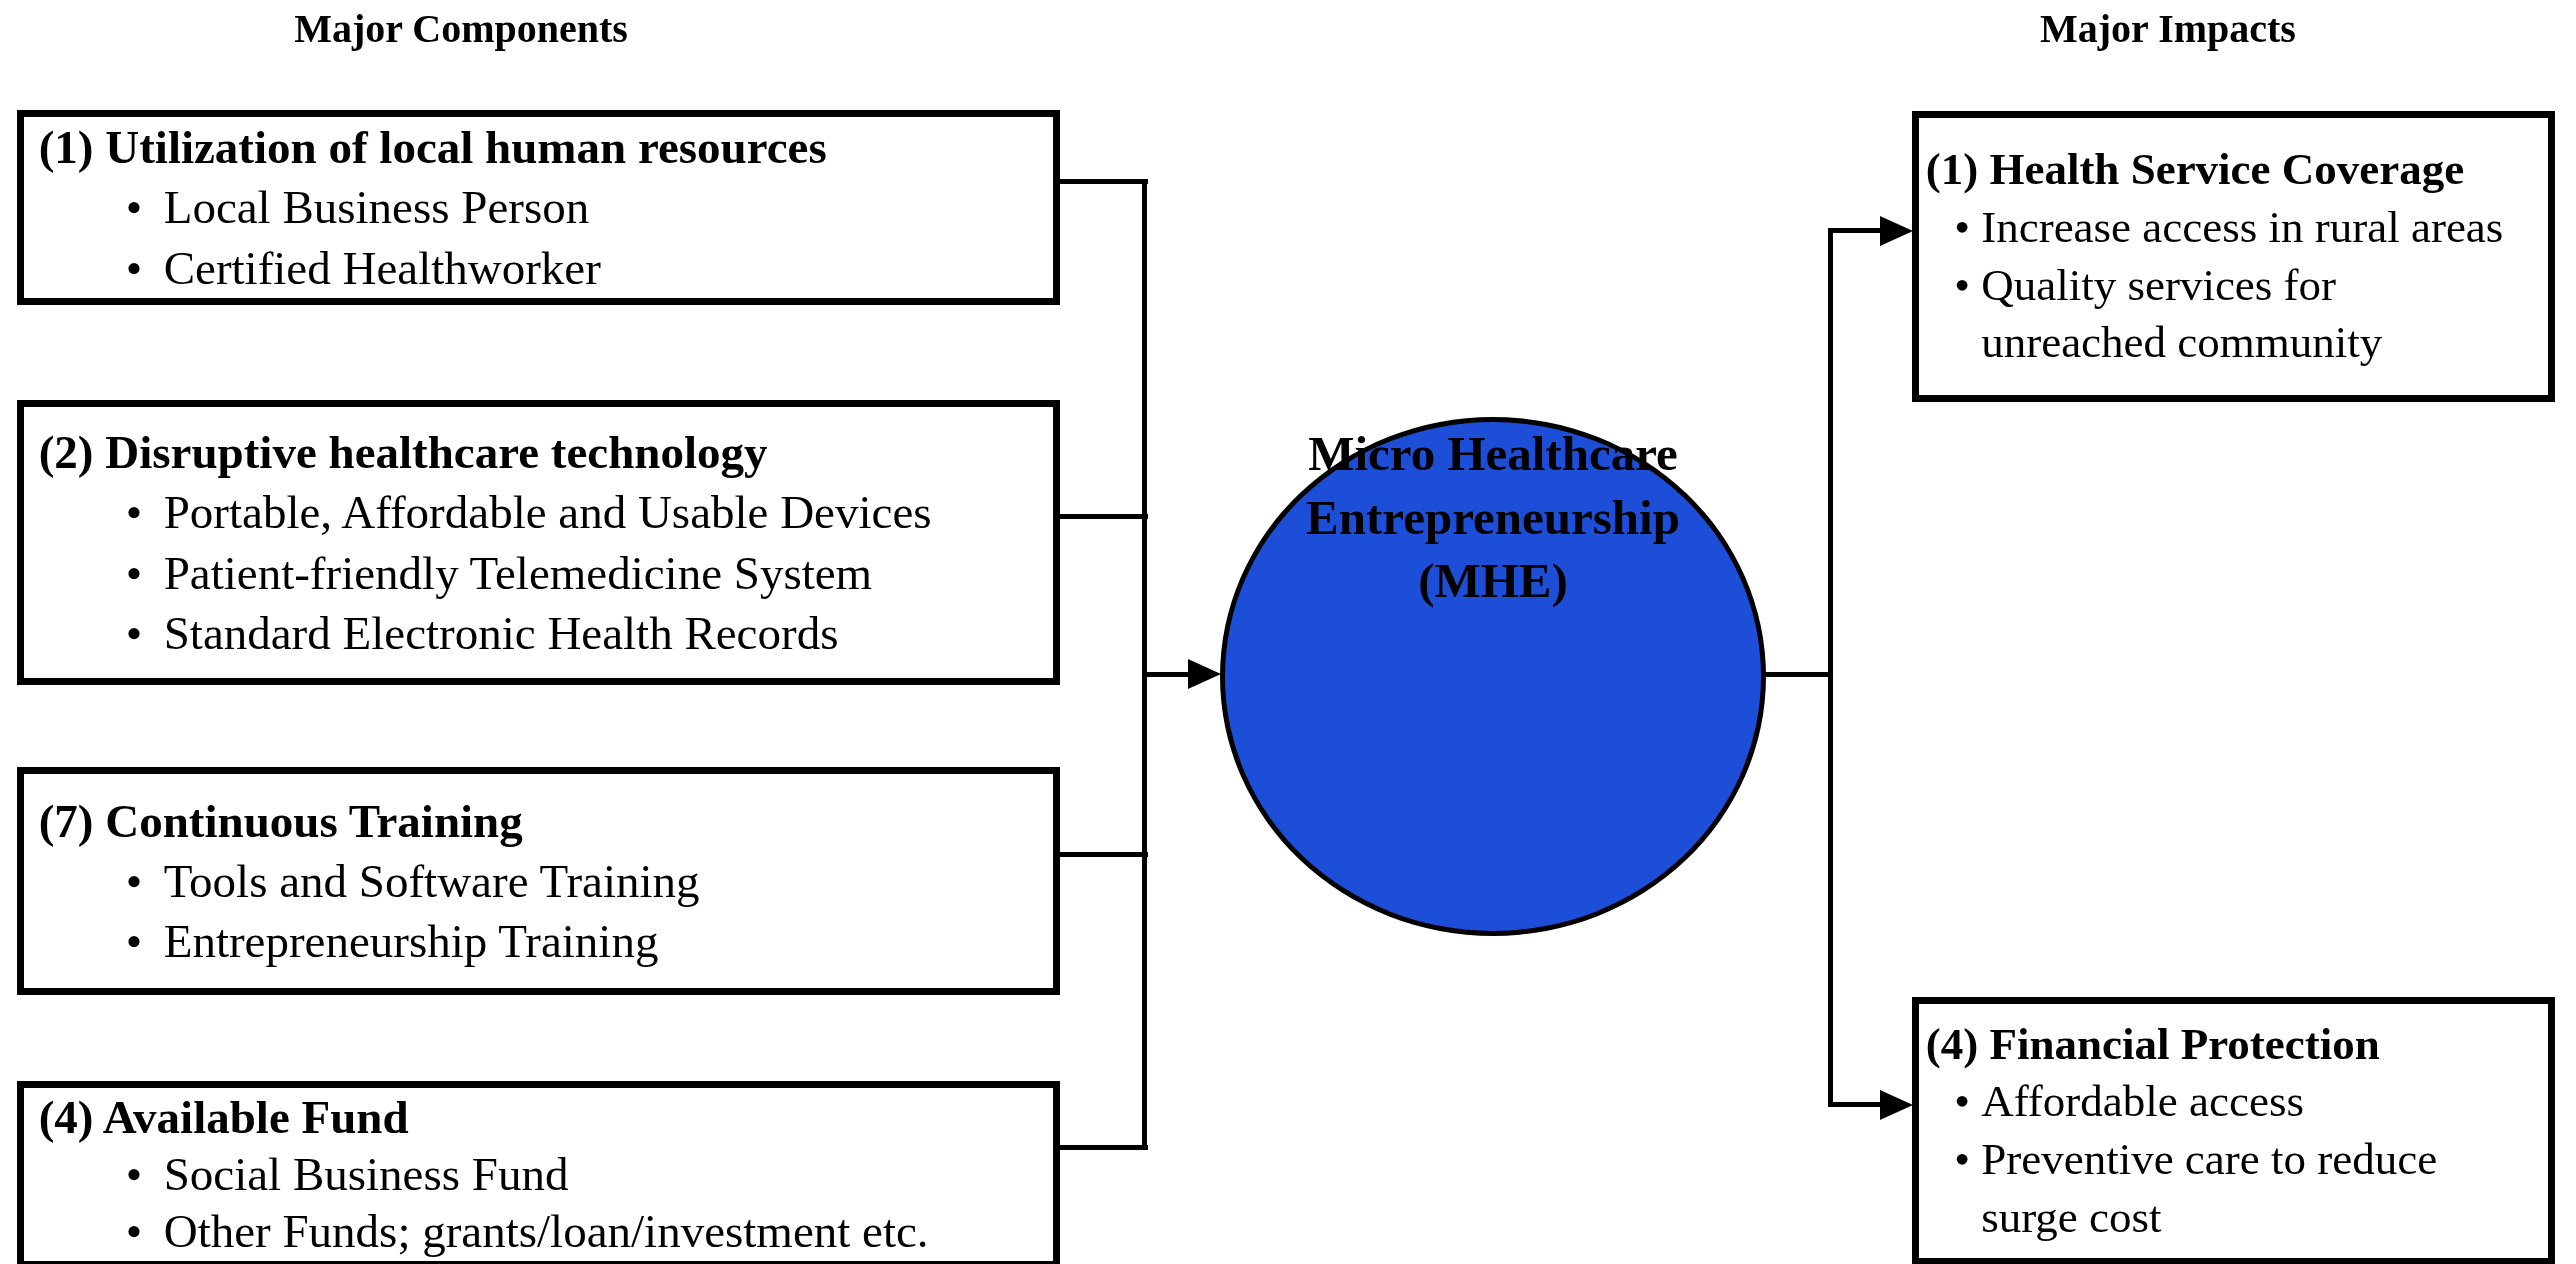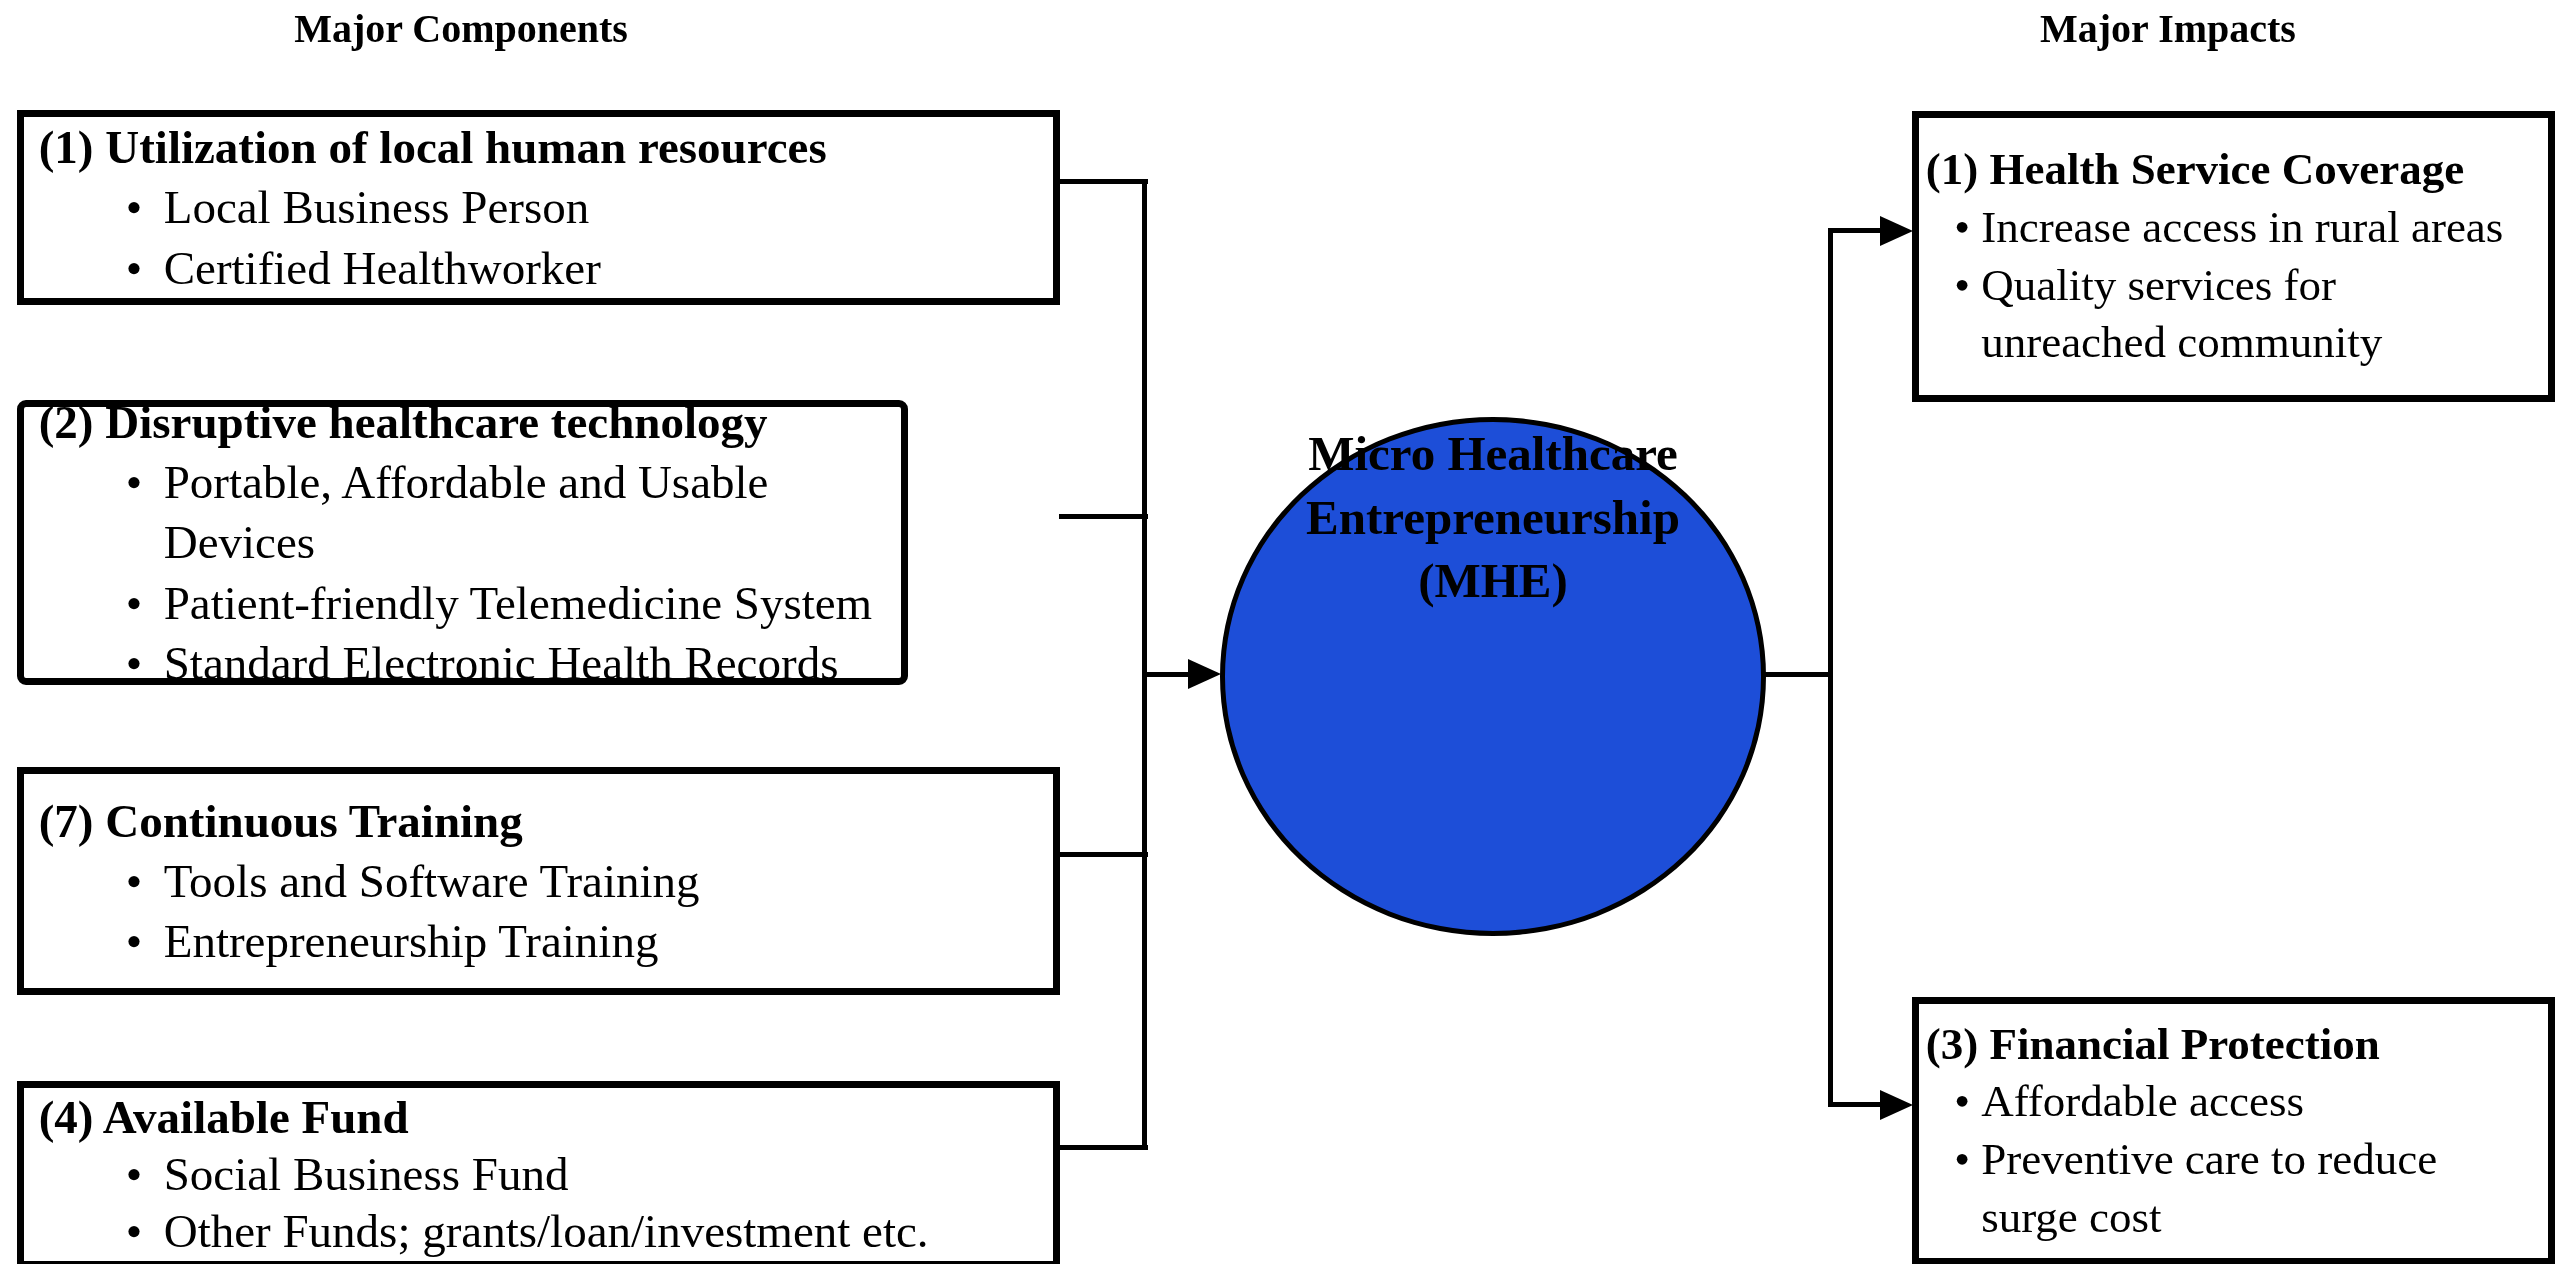--- a/index.html
+++ b/index.html
@@ -46,21 +46,21 @@
   .box .heading { font-weight: bold; }
   .box .item { display: flex; padding-left: 87px; }
   .box .bullet { flex: none; width: 38px; }
   .box .item-text { white-space: pre-line; }
 
   .box--right { padding-left: 6.7px; font-size: 45px; }
   .box--right .item { padding-left: 28.5px; }
   .box--right .bullet { width: 27px; }
 
   #lbox1 { left: 16.7px; top: 84px;  width: 1043px; height: 195px; }
-  #lbox2 { left: 16.7px; top: 374px;  width: 891px; height: 285px; border-radius: 9px; }
+  #lbox2 { left: 16.7px; top: 374px;  width: 1043px; height: 285px; }
   #lbox3 { left: 16.7px; top: 741px;  width: 1043px; height: 228px; }
   #lbox4 { left: 16.7px; top: 1055px; width: 1043px; height: 187px; line-height: 1.22; }
   #rbox1 { left: 1912px; top: 85px;  width: 643px; height: 291px; }
   #rbox2 { left: 1912px; top: 971px; width: 643px; height: 268px; }
 
   
   #circle {
     position: absolute;
     left: 1220px; top: 417px;
     width: 546px; height: 519px;
@@ -200,21 +200,21 @@
       <span class="item-text">Increase access in rural areas</span>
     </div>
     <div class="item">
       <span class="bullet">•</span>
       <span class="item-text">Quality services for
 unreached community</span>
     </div>
   </div>
 
   <div class="box box--right" id="rbox2">
-    <div class="heading">(3) Financial Protection</div>
+    <div class="heading">(4) Financial Protection</div>
     <div class="item">
       <span class="bullet">•</span>
       <span class="item-text">Affordable access</span>
     </div>
     <div class="item">
       <span class="bullet">•</span>
       <span class="item-text">Preventive care to reduce
 surge cost</span>
     </div>
   </div>

